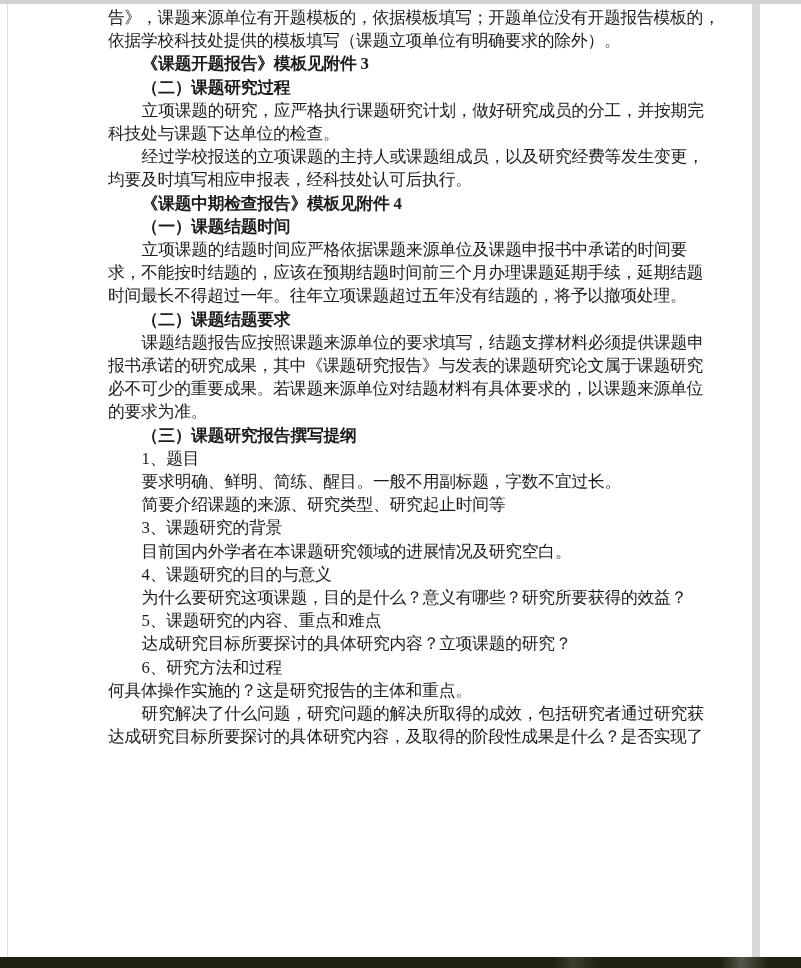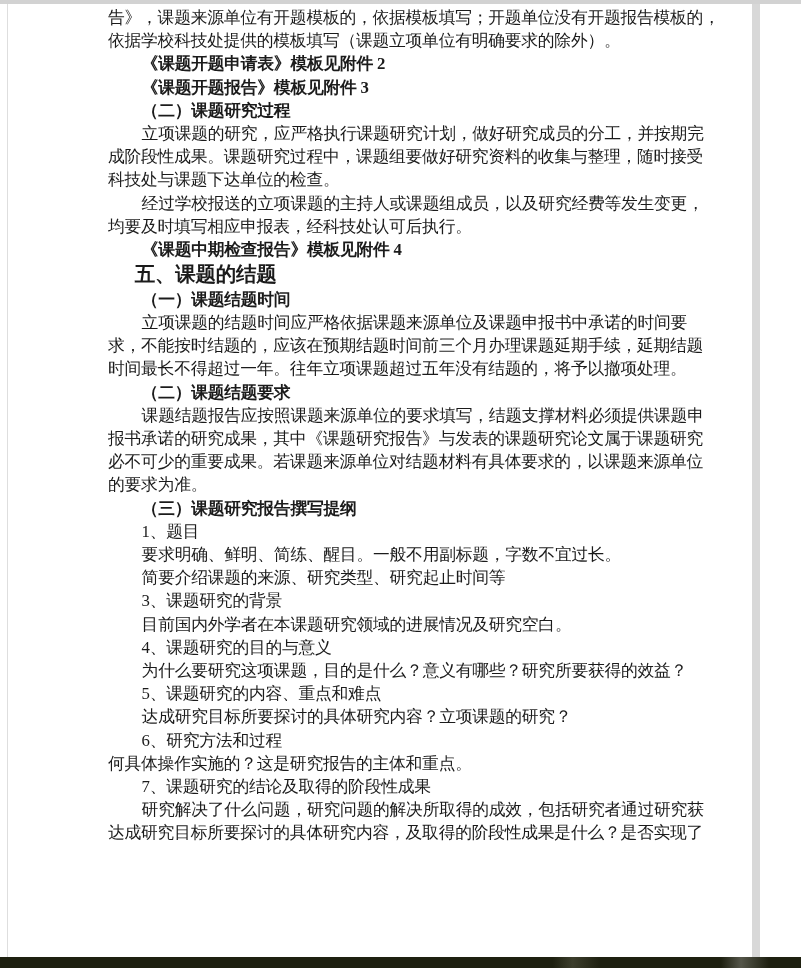--- a/index.html
+++ b/index.html
@@ -82,30 +82,27 @@
 </head>
 <body>
 
 <div class="photo">
   <div class="edge-top"></div>
   <div class="edge-left"></div>
   <div class="edge-right"></div>
   <div class="text-block" id="text-block">
       <div class="line style-body">告》，课题来源单位有开题模板的，依据模板填写；开题单位没有开题报告模板的，</div>
       <div class="line style-body">依据学校科技处提供的模板填写（课题立项单位有明确要求的除外）。</div>
-      <div class="line style-bold indent">《课题开题申请表》模板见附件 2</div>
       <div class="line style-bold indent">《课题开题报告》模板见附件 3</div>
       <div class="line style-bold indent">（二）课题研究过程</div>
       <div class="line style-body indent">立项课题的研究，应严格执行课题研究计划，做好研究成员的分工，并按期完</div>
-      <div class="line style-body">成阶段性成果。课题研究过程中，课题组要做好研究资料的收集与整理，随时接受</div>
       <div class="line style-body">科技处与课题下达单位的检查。</div>
       <div class="line style-body indent">经过学校报送的立项课题的主持人或课题组成员，以及研究经费等发生变更，</div>
       <div class="line style-body">均要及时填写相应申报表，经科技处认可后执行。</div>
       <div class="line style-bold indent">《课题中期检查报告》模板见附件 4</div>
-      <div class="line style-h1 indent">五、课题的结题</div>
       <div class="line style-bold indent">（一）课题结题时间</div>
       <div class="line style-body indent">立项课题的结题时间应严格依据课题来源单位及课题申报书中承诺的时间要</div>
       <div class="line style-body">求，不能按时结题的，应该在预期结题时间前三个月办理课题延期手续，延期结题</div>
       <div class="line style-body">时间最长不得超过一年。往年立项课题超过五年没有结题的，将予以撤项处理。</div>
       <div class="line style-bold indent">（二）课题结题要求</div>
       <div class="line style-body indent">课题结题报告应按照课题来源单位的要求填写，结题支撑材料必须提供课题申</div>
       <div class="line style-body">报书承诺的研究成果，其中《课题研究报告》与发表的课题研究论文属于课题研究</div>
       <div class="line style-body">必不可少的重要成果。若课题来源单位对结题材料有具体要求的，以课题来源单位</div>
       <div class="line style-body">的要求为准。</div>
       <div class="line style-bold indent">（三）课题研究报告撰写提纲</div>
@@ -113,18 +110,17 @@
       <div class="line style-body indent">要求明确、鲜明、简练、醒目。一般不用副标题，字数不宜过长。</div>
       <div class="line style-body indent">简要介绍课题的来源、研究类型、研究起止时间等</div>
       <div class="line style-body indent">3、课题研究的背景</div>
       <div class="line style-body indent">目前国内外学者在本课题研究领域的进展情况及研究空白。</div>
       <div class="line style-body indent">4、课题研究的目的与意义</div>
       <div class="line style-body indent">为什么要研究这项课题，目的是什么？意义有哪些？研究所要获得的效益？</div>
       <div class="line style-body indent">5、课题研究的内容、重点和难点</div>
       <div class="line style-body indent">达成研究目标所要探讨的具体研究内容？立项课题的研究？</div>
       <div class="line style-body indent">6、研究方法和过程</div>
       <div class="line style-body">何具体操作实施的？这是研究报告的主体和重点。</div>
-      <div class="line style-body indent">7、课题研究的结论及取得的阶段性成果</div>
       <div class="line style-body indent">研究解决了什么问题，研究问题的解决所取得的成效，包括研究者通过研究获</div>
       <div class="line style-body">达成研究目标所要探讨的具体研究内容，及取得的阶段性成果是什么？是否实现了</div>
     </div>
   <div class="edge-bottom"></div>
 </div>
 
 </body></html>

